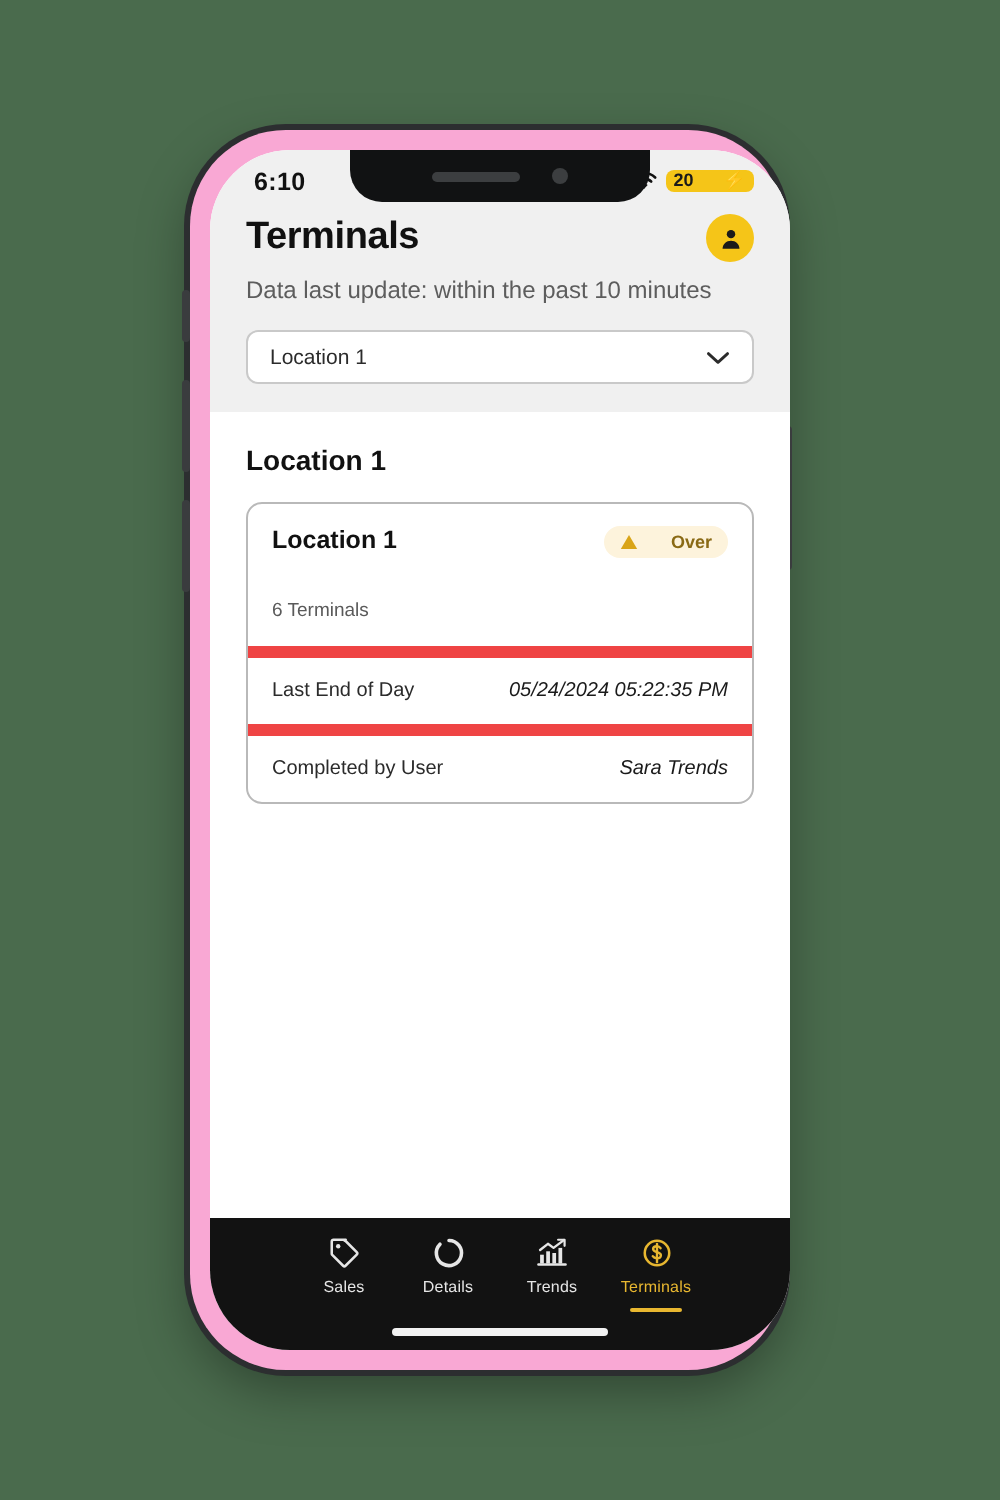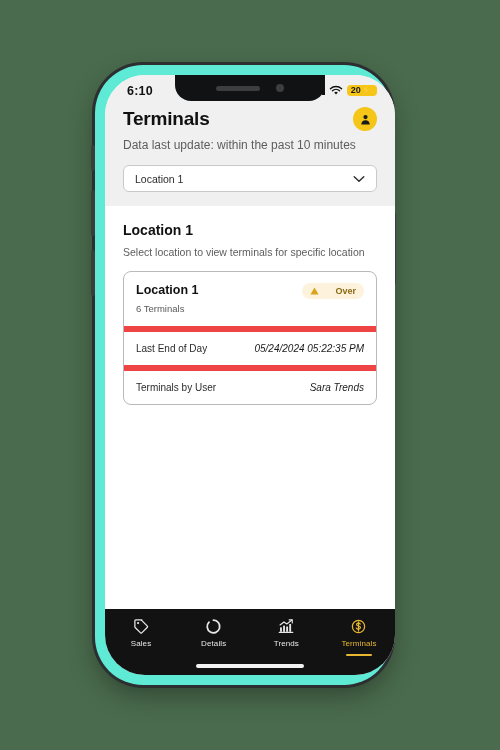--- a/index.html
+++ b/index.html
@@ -8,21 +8,21 @@
     background:#4a6b4d;
     font-family:"Liberation Sans", sans-serif;
     overflow:hidden;
   }
   #stage { position:relative; width:500px; height:750px; }
 
   
   #phone {
     position:absolute; left:95px; top:65px;
     width:297px; height:620px;
-    background:#5eead4;
+    background:#f9a8d4;
     border-radius:48px;
     box-shadow:0 0 0 3px #2c2e30, 0 10px 26px rgba(0,0,0,.35);
   }
   .side-btn { position:absolute; background:#3a3c3e; border-radius:2px; }
   .btn-silent { left:-4px; top:80px;  width:4px; height:26px; }
   .btn-volup  { left:-4px; top:125px; width:4px; height:46px; }
   .btn-voldn  { left:-4px; top:185px; width:4px; height:46px; }
   .btn-power  { right:-4px; top:148px; width:4px; height:72px; }
 
   #screen {
@@ -53,21 +53,21 @@
     flex:0 0 auto;
   }
   #clock { font-size:12.5px; font-weight:700; color:#111; letter-spacing:.2px; padding-top:3px; }
   #status-right { display:flex; align-items:center; gap:4px; padding-top:3px; }
   .bars { display:flex; align-items:flex-end; gap:1.5px; height:9px; }
   .bars i { width:2.5px; background:#111; border-radius:.5px; display:block; }
   .bars i:nth-child(1){ height:3px; } .bars i:nth-child(2){ height:5px; }
   .bars i:nth-child(3){ height:7px; } .bars i:nth-child(4){ height:9px; }
   .battery-badge {
     background:#f5c518; color:#1a1a1a; font-size:9px; font-weight:700;
-    border-radius:4px; padding:1px 4px; display:flex; align-items:center; gap:1px;
+    border-radius:4px; padding:1px 4px; display:flex; align-items:center; gap:15px;
     line-height:1.1;
   }
 
   
   #header { background:#f0f0f0; padding:4px 18px 14px; flex:0 0 auto; }
   #title-row { display:flex; align-items:center; justify-content:space-between; }
   #page-title { font-size:19px; font-weight:700; color:#111; letter-spacing:-.2px; }
   #avatar {
     width:24px; height:24px; border-radius:50%; background:#f5c518;
     display:flex; align-items:center; justify-content:center;
@@ -86,38 +86,38 @@
   #section-title { font-size:14px; font-weight:700; color:#111; }
   #section-sub { margin-top:8px; font-size:10.5px; color:#5d5d5d; }
 
   #card {
     margin-top:13px; border:1px solid #b9b9b9; border-radius:8px;
     background:#fff; overflow:hidden;
   }
   .card-block { padding:11px 12px 12px; }
   .card-head { display:flex; align-items:flex-start; justify-content:space-between; }
   .card-name { font-size:12.5px; font-weight:700; color:#111; }
-  .card-count { margin-top:6px; font-size:9.5px; color:#5a5a5a; }
+  .card-count { margin-top:23px; font-size:9.5px; color:#5a5a5a; }
   .badge {
     background:#fdf3dc; border-radius:10px; padding:3px 8px;
     display:flex; align-items:center; gap:16px; flex:0 0 auto;
   }
   .badge-text { font-size:9px; font-weight:600; color:#8a6a15; }
   .card-row {
     border-top:6px solid #ef4444;
     padding:11px 12px; display:flex; align-items:center; justify-content:space-between;
   }
   .row-label { font-size:10px; color:#2b2b2b; }
   .row-value { font-size:10px; color:#1a1a1a;font-style:italic; }
 
   
   #tabbar {
     background:#121212; flex:0 0 auto;
     padding:9px 10px 3px;
-    display:flex; align-items:flex-start; justify-content:space-between;
+    display:flex; align-items:flex-start; justify-content:center;
   }
   .tab { display:flex; flex-direction:column; align-items:center; gap:4px; width:52px; }
   .tab-label { font-size:8px; color:#e6e6e6; letter-spacing:.1px; }
   .tab.active .tab-label { color:#e8b730; }
   .tab-underline { width:26px; height:2px; background:transparent; border-radius:2px; margin-top:2px; }
   .tab.active .tab-underline { background:#e8b730; }
   #home-indicator-wrap { background:#121212; flex:0 0 auto; padding:5px 0 7px; display:flex; justify-content:center; }
   #home-indicator { width:108px; height:4px; background:#f2f2f2; border-radius:3px; }
 </style>
 </head>
@@ -174,21 +174,20 @@
         <div id="loc-select">
           <span id="loc-select-value">Location 1</span>
           <svg width="12" height="8" viewBox="0 0 12 8">
             <path d="M1.2 1.8 6 6.2l4.8-4.4" stroke="#2b2b2b" stroke-width="1.4" fill="none" stroke-linecap="round" stroke-linejoin="round"></path>
           </svg>
         </div>
       </div>
 
       <div id="content">
         <div id="section-title">Location 1</div>
-        <div id="section-sub">Select location to view terminals for specific location</div>
 
         <div id="card">
           <div class="card-block">
             <div class="card-head">
               <div>
                 <div class="card-name">Location 1</div>
                 <div class="card-count">6 Terminals</div>
               </div>
               <div class="badge">
                 <svg width="9" height="8" viewBox="0 0 10 9">
@@ -197,21 +196,21 @@
                 <span class="badge-text">Over</span>
               </div>
             </div>
           </div>
 
           <div class="card-row">
             <span class="row-label">Last End of Day</span>
             <span class="row-value">05/24/2024 05:22:35 PM</span>
           </div>
           <div class="card-row">
-            <span class="row-label">Terminals by User</span>
+            <span class="row-label">Completed by User</span>
             <span class="row-value">Sara Trends</span>
           </div>
         </div>
       </div>
 
       <div id="tabbar">
 
         <div class="tab">
           <svg width="17" height="17" viewBox="0 0 20 20">
             <path d="M10.4 2.2H3.2a1 1 0 0 0-1 1v7.2c0 .3.1.5.3.7l6.4 6.4a1 1 0 0 0 1.4 0l6.6-6.6a1 1 0 0 0 0-1.4l-6.4-6.4a1 1 0 0 0-.7-.3z" fill="none" stroke="#e6e6e6" stroke-width="1.5" stroke-linejoin="round"></path>

